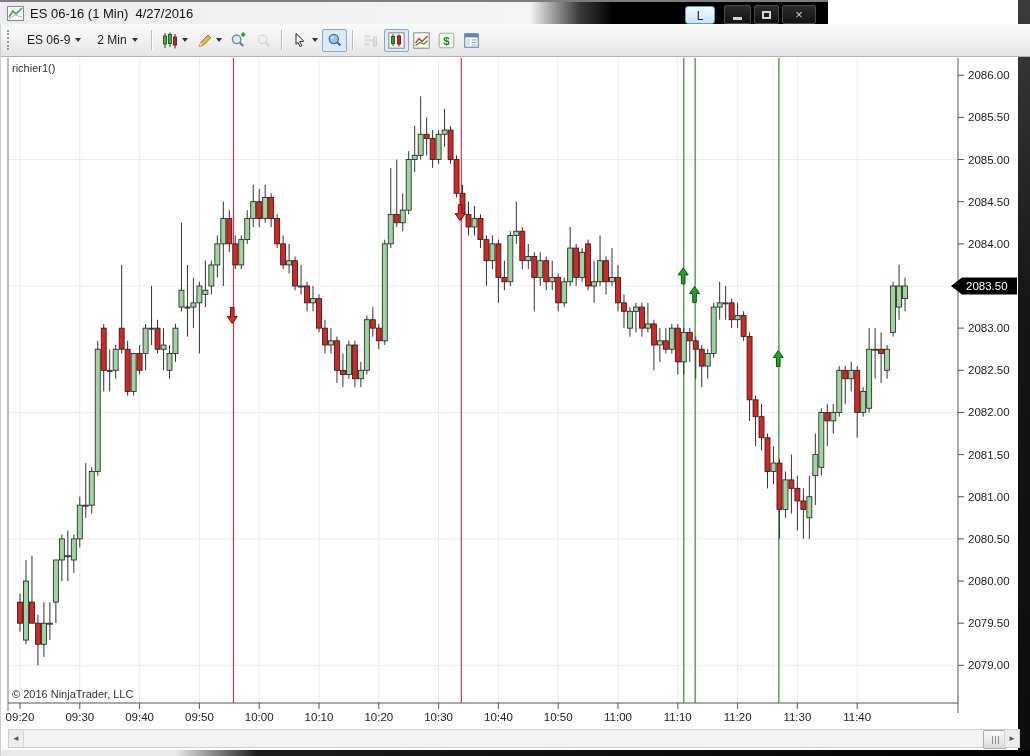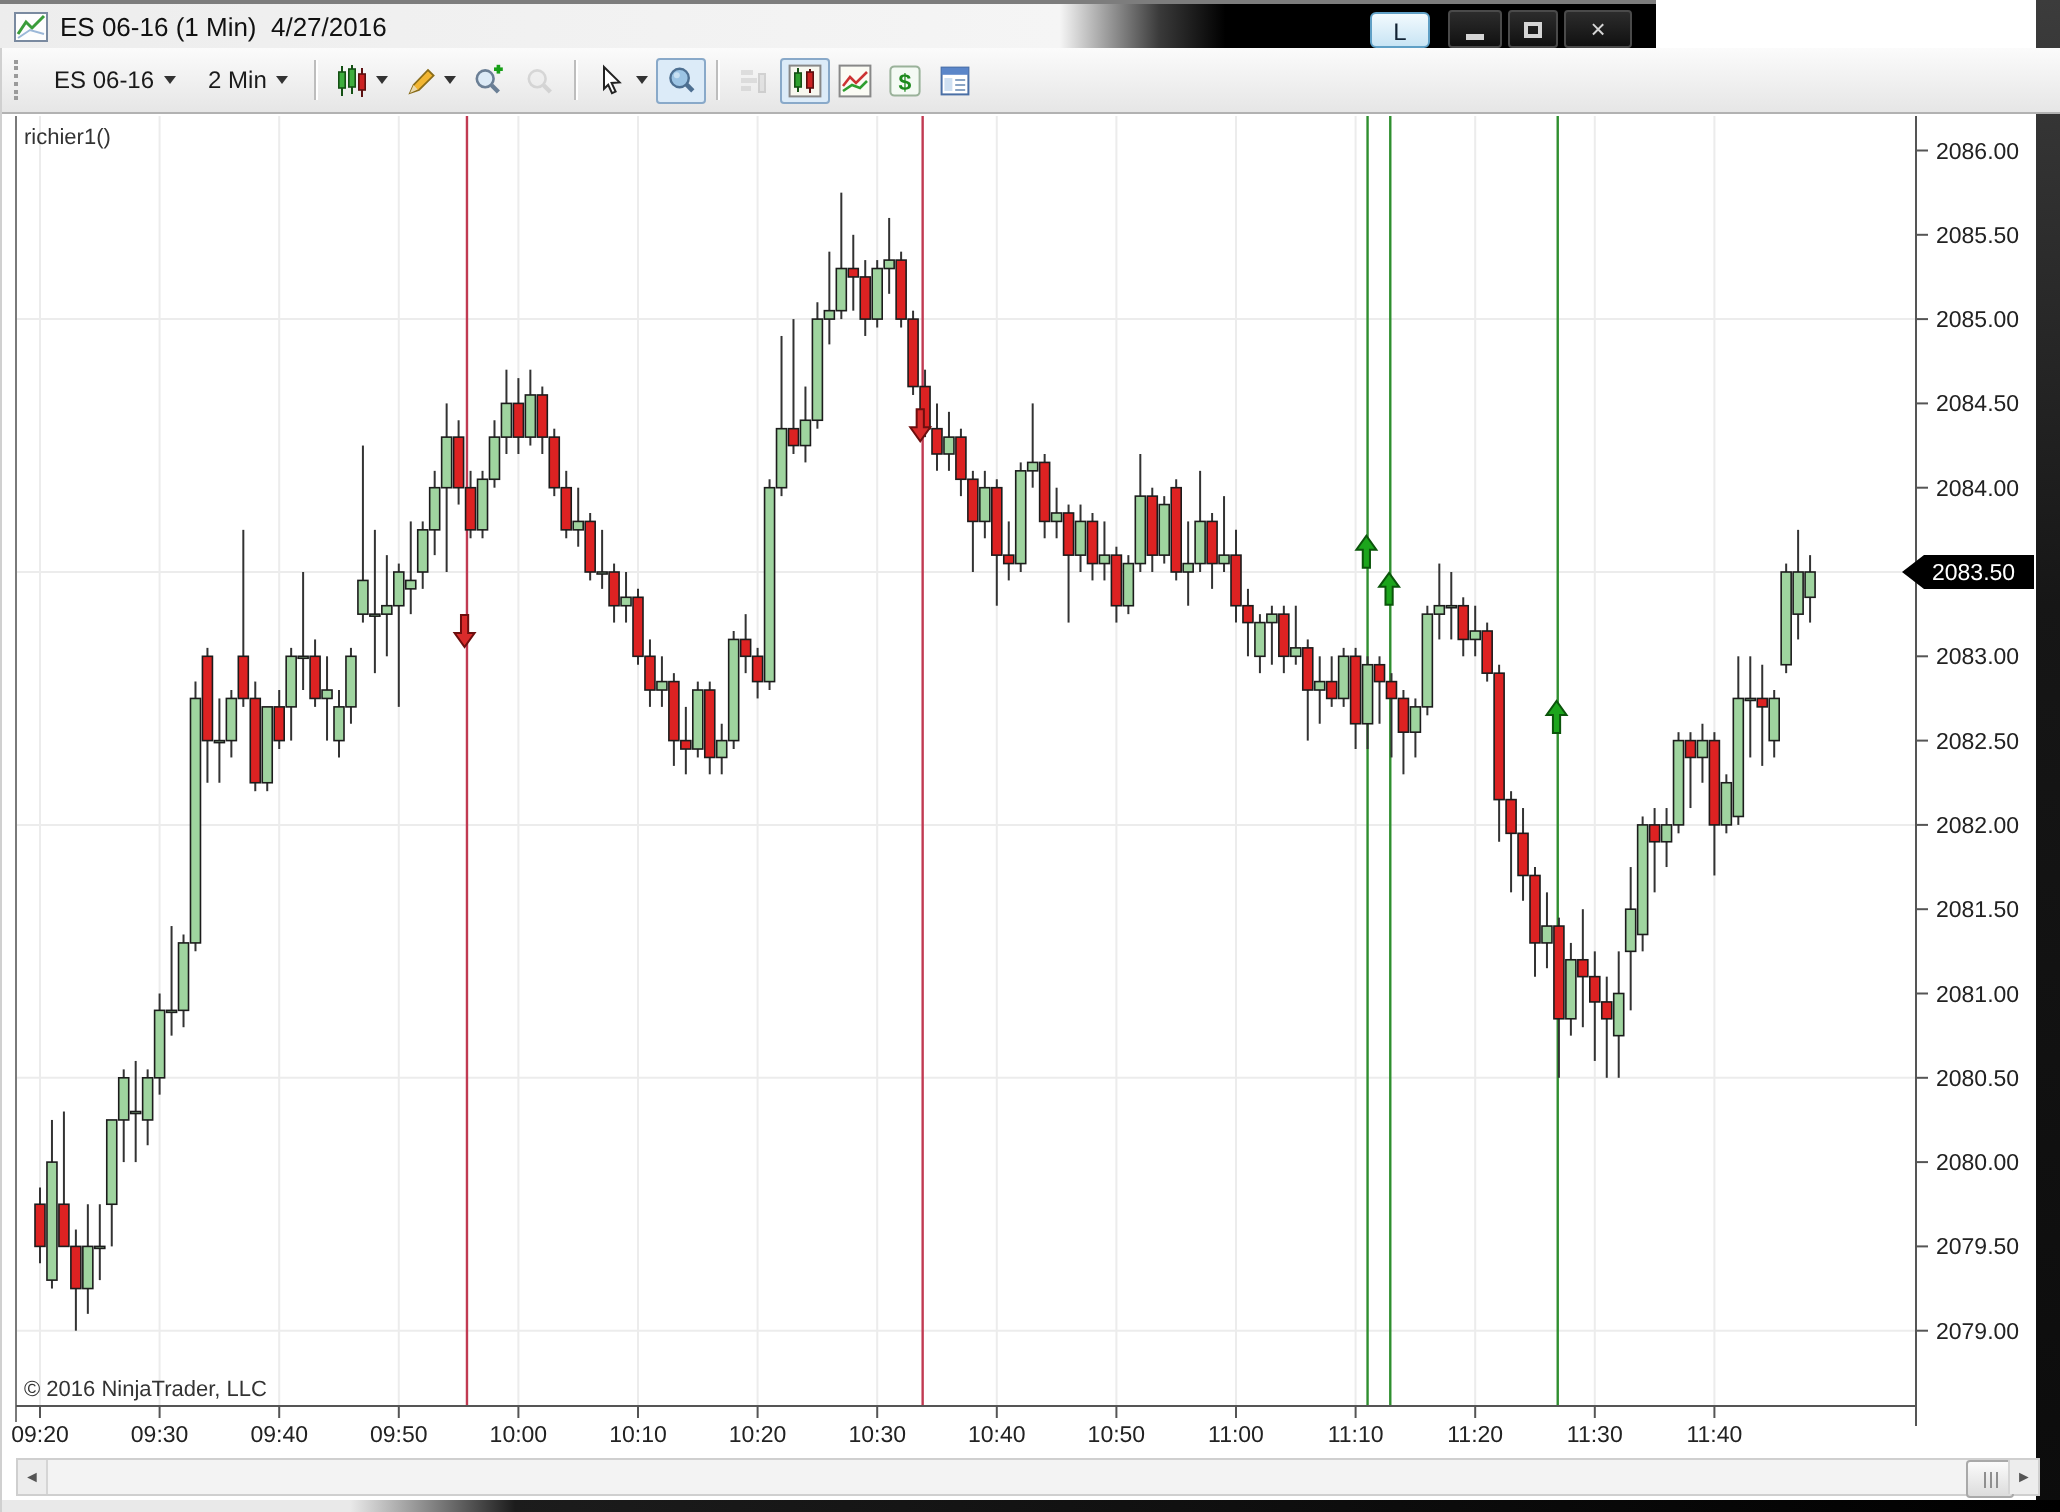--- a/index.html
+++ b/index.html
@@ -78,21 +78,21 @@
         </button>
         <button class="wbtn close">×</button>
       </span>
   </div>
 </div>
 
 <div id="toolbar">
   <span id="grip"></span>
   <span id="toolbar-items" style="display:flex;align-items:center;">
       <button class="tdrop">
-        <span>ES 06-16</span>
+        <span>ES 06-9</span>
         <span class="caret"></span>
       </button>
       <button class="tdrop">
         <span>2 Min</span>
         <span class="caret"></span>
       </button>
       <span class="tsep"></span>
       <button class="tbtn">
         <span>
           <svg width="17" height="17" viewBox="0 0 17 17">

